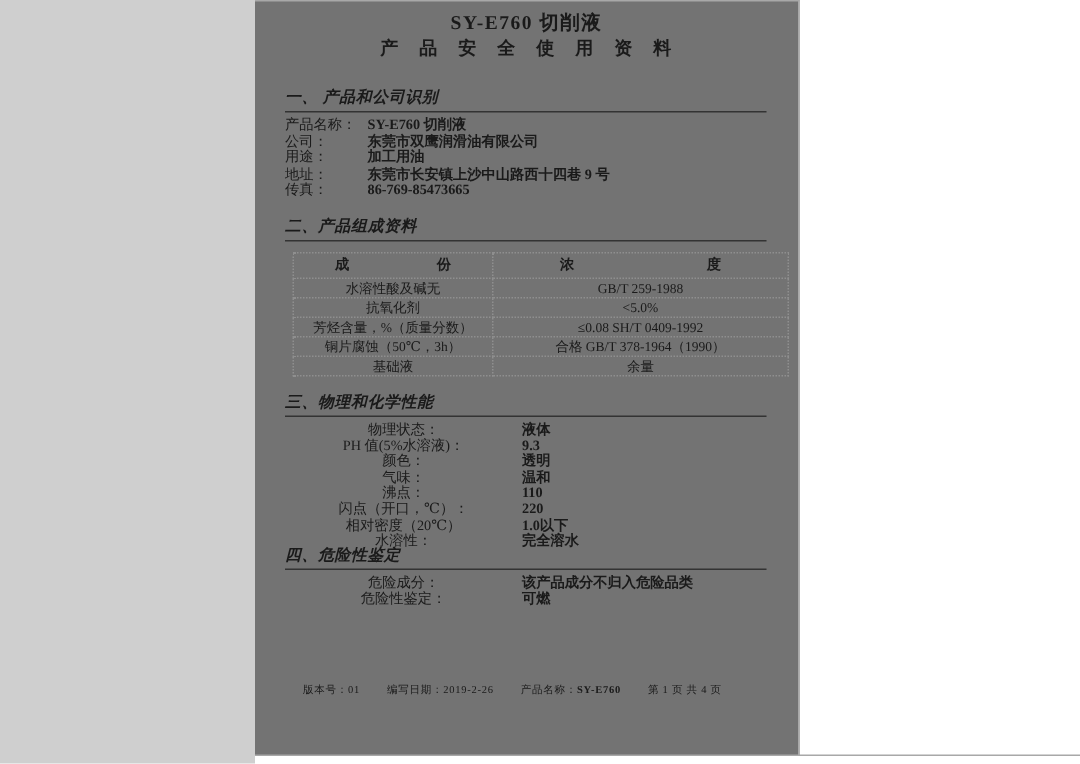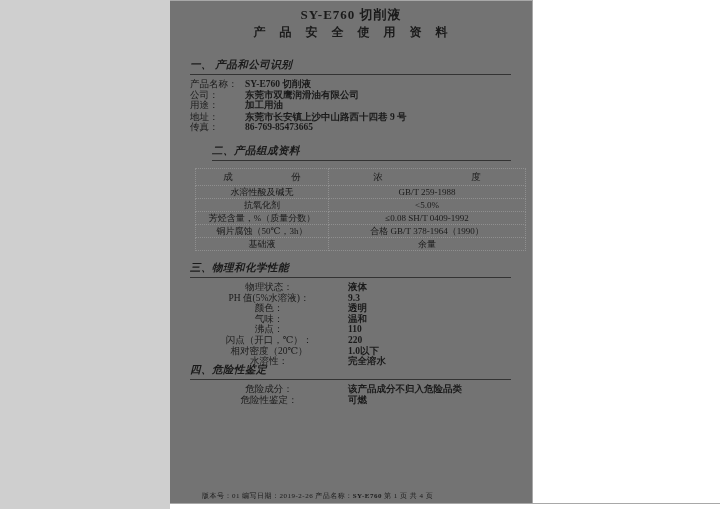--- a/index.html
+++ b/index.html
@@ -47,29 +47,29 @@
   .comp-table{
     position:absolute;left:25px;top:167px;width:328px;
     border-collapse:collapse;table-layout:fixed;
     font-size:9px;
   }
   .comp-table td,.comp-table th{
     border:1px dotted #8f8f8f;text-align:center;
     height:12px;line-height:12px;padding:0;
     font-weight:normal;overflow:hidden;white-space:nowrap;
   }
-  .comp-table th{height:16px;line-height:16px;font-weight:normal;font-size:9.5px;}
+  .comp-table th{height:16px;line-height:16px;font-weight:bold;font-size:9.5px;}
   .col-comp{width:132px;}
   .col-conc{width:196px;}
   th.col-comp{word-spacing:56px;}
   th.col-conc{word-spacing:86px;}
   .footer{
     position:absolute;left:32px;top:454px;
     font-size:7px;letter-spacing:0.5px;
-    display:flex;gap:2px;white-space:nowrap;margin-top:36px;
+    display:flex;gap:18px;white-space:nowrap;
   }
   .footer .bold{font-weight:bold;}
 </style>
 </head>
 <body>
 
 <div class="gray-strip"></div>
 <div class="bottom-line-right"></div>
 
 <div class="page">
@@ -96,21 +96,21 @@
         <span class="lbl">地址：</span>
         <span class="val">东莞市长安镇上沙中山路西十四巷 9 号</span>
       </div>
       <div class="field-row">
         <span class="lbl">传真：</span>
         <span class="val">86-769-85473665</span>
       </div>
     </div>
   </div>
 
-  <div class="section" style="top:143px;margin-left:22px;">
+  <div class="section" style="top:143px;">
     <div class="sec-heading">二、产品组成资料</div>
   </div>
 
   <table class="comp-table">
     <thead>
       <tr>
         <th class="col-comp">成 份</th>
         <th class="col-conc">浓 度</th>
       </tr>
     </thead>

